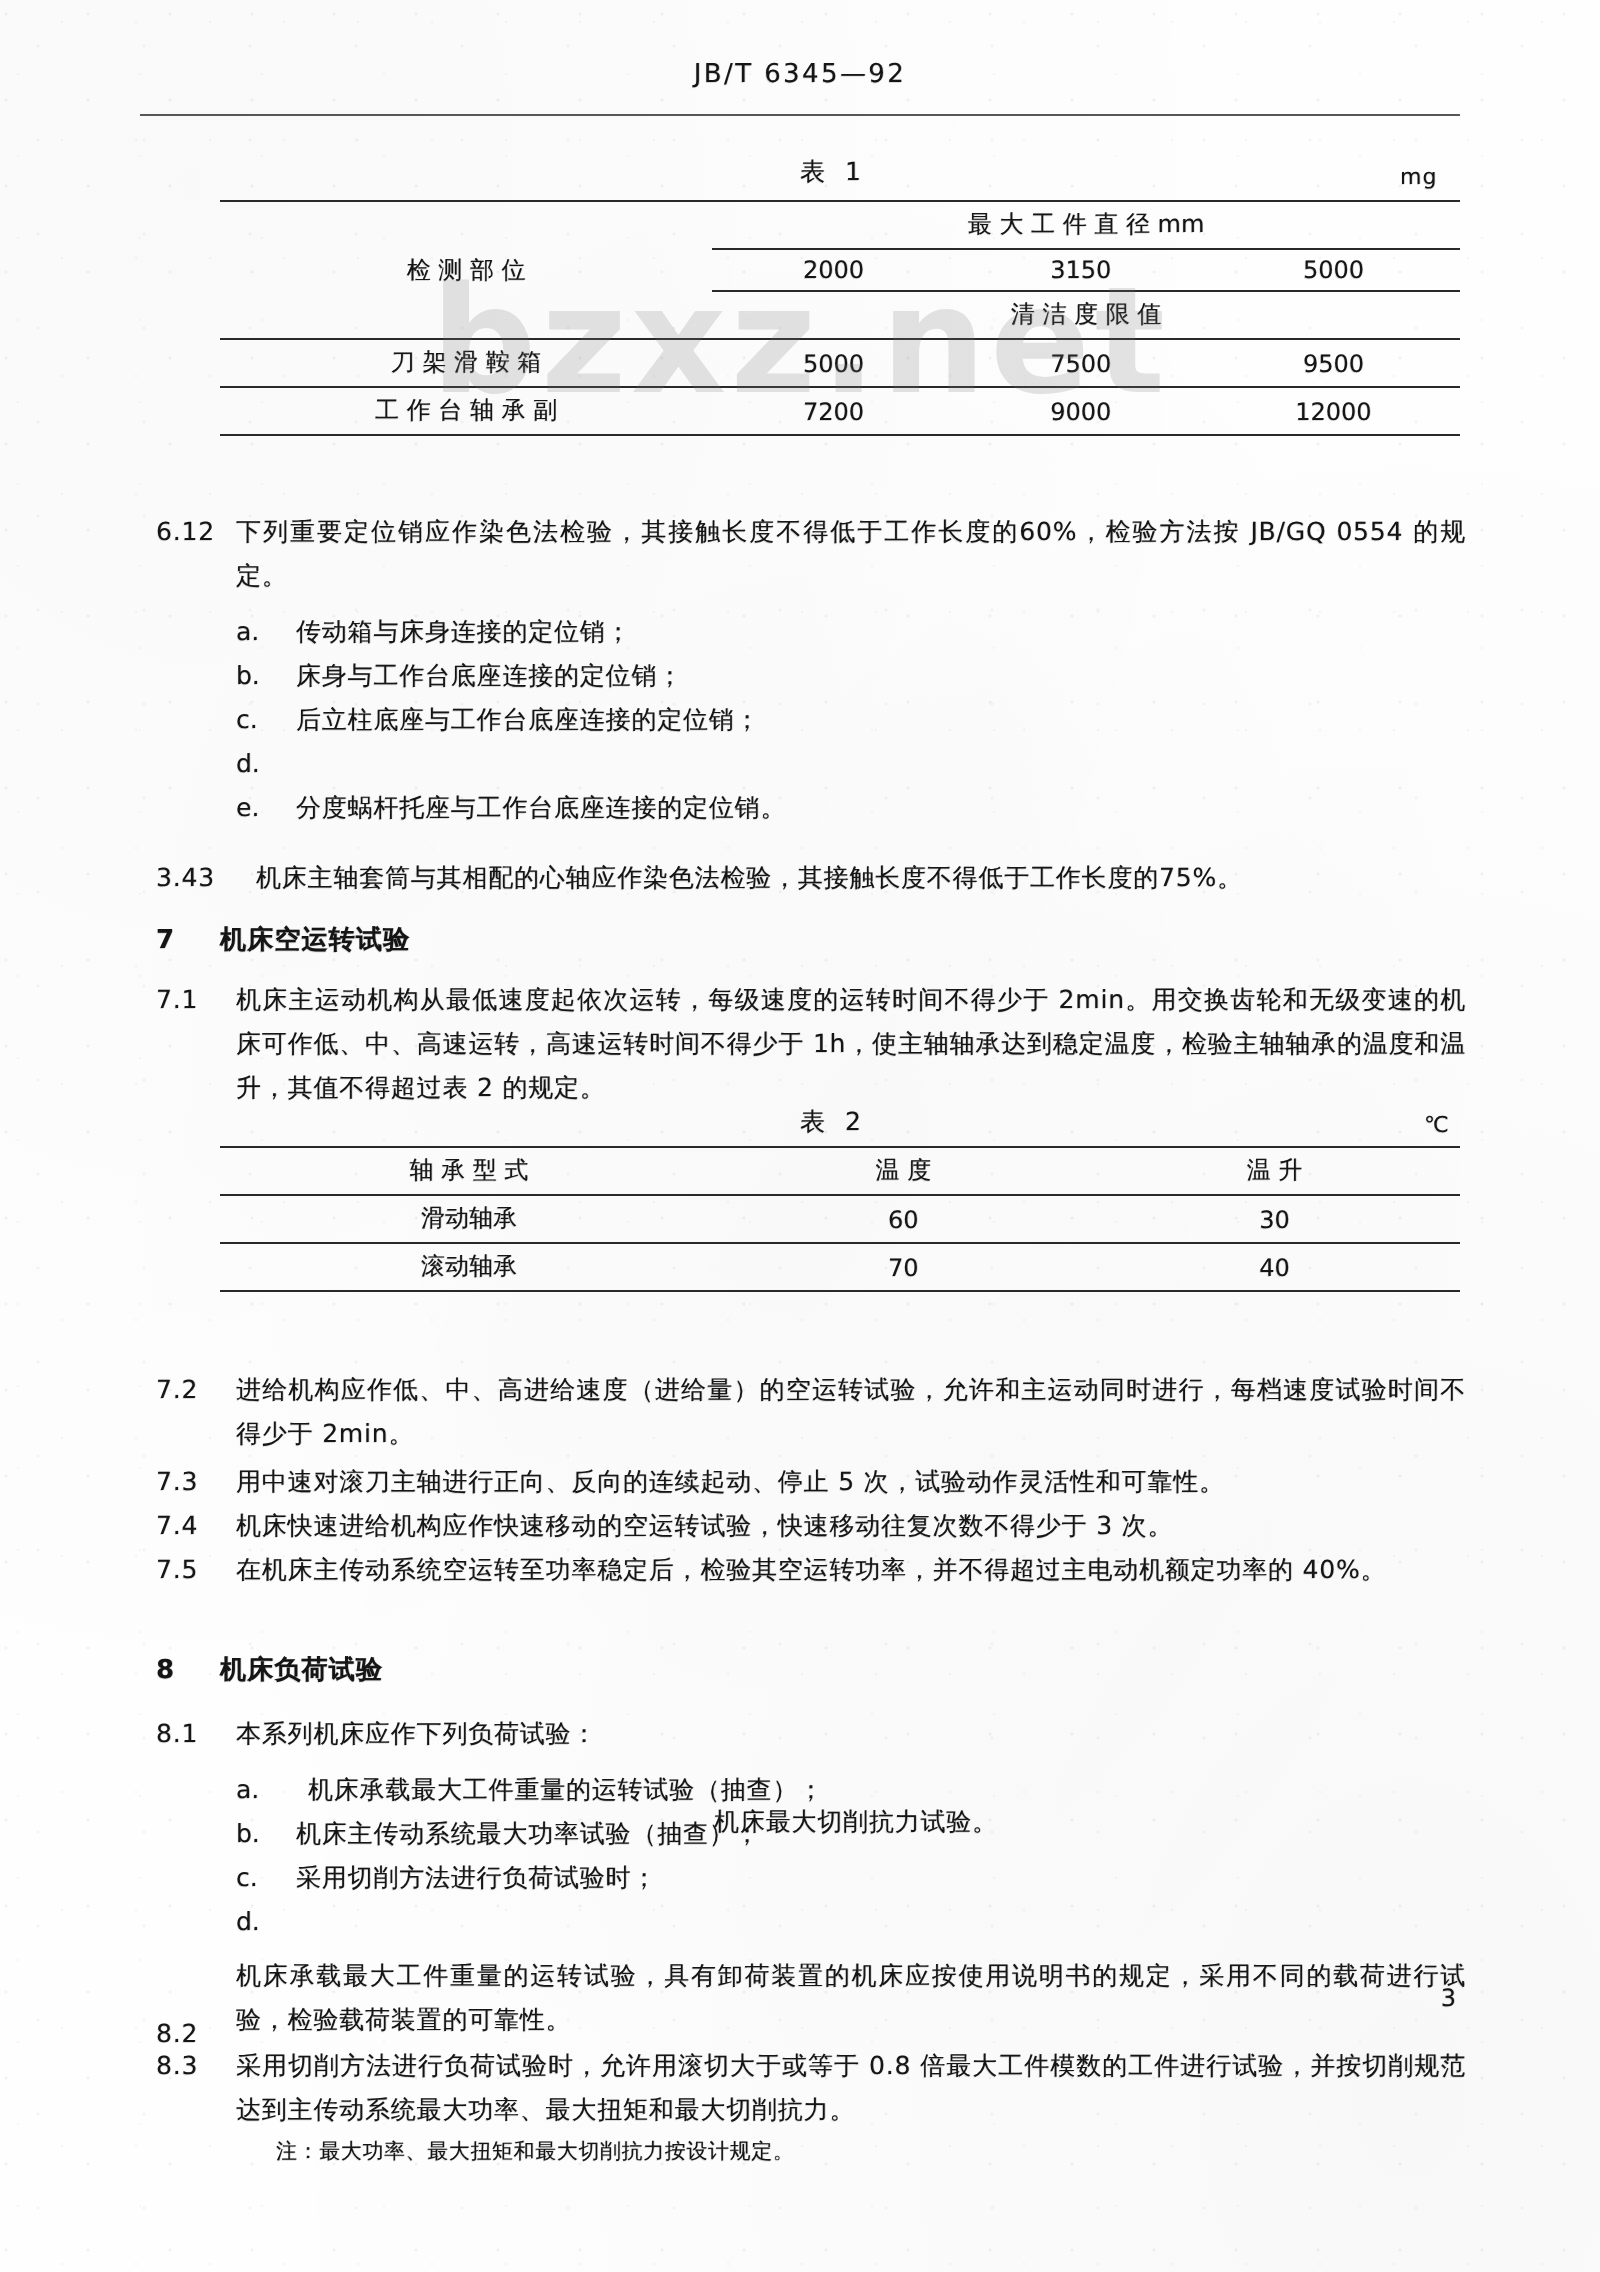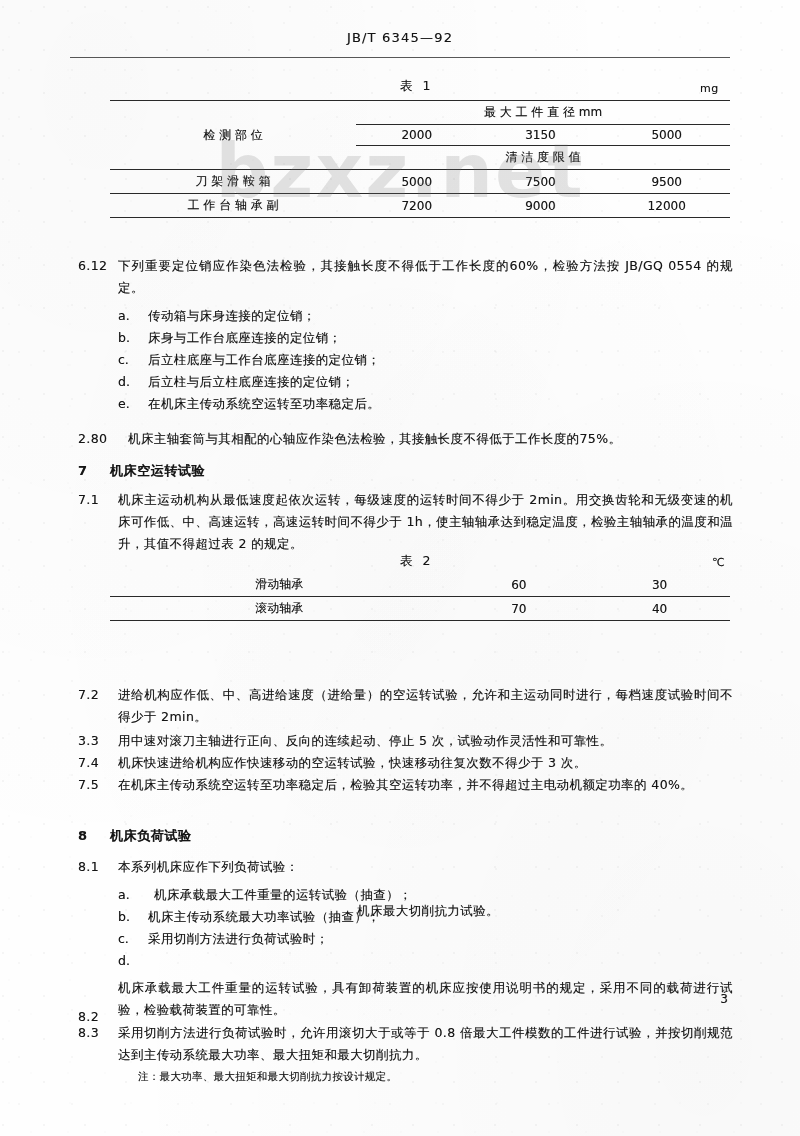--- a/index.html
+++ b/index.html
@@ -219,56 +219,60 @@
     <div class="listmark ink" style="left:118px; top:305px;">a.</div>
     <div class="listitem ink" style="left:148px; top:305px; width:560px;">传动箱与床身连接的定位销；</div>
 
     <div class="listmark ink" style="left:118px; top:327px;">b.</div>
     <div class="listitem ink" style="left:148px; top:327px; width:560px;">床身与工作台底座连接的定位销；</div>
 
     <div class="listmark ink" style="left:118px; top:349px;">c.</div>
     <div class="listitem ink" style="left:148px; top:349px; width:560px;">后立柱底座与工作台底座连接的定位销；</div>
 
     <div class="listmark ink" style="left:118px; top:371px;">d.</div>
-    <div class="listitem ink" style="left:148px; top:371px; width:560px;">后立柱与后立柱底座连接的定位销；</div>
 
     <div class="listmark ink" style="left:118px; top:393px;">e.</div>
-    <div class="listitem ink" style="left:148px; top:393px; width:560px;">在机床主传动系统空运转至功率稳定后。</div>
-
-    <div class="num ink" style="left:78px; top:428px;">2.80</div>
+    <div class="listitem ink" style="left:148px; top:393px; width:560px;">分度蜗杆托座与工作台底座连接的定位销。</div>
+
+    <div class="num ink" style="left:78px; top:428px;">3.43</div>
     <div class="para ink" style="left:128px; top:428px; width:605px;">机床主轴套筒与其相配的心轴应作染色法检验，其接触长度不得低于工作长度的75%。</div>
 
     <div class="heading ink" style="left:78px; top:460px;">7</div>
     <div class="heading ink" style="left:110px; top:460px;">机床空运转试验</div>
 
     <div class="num ink" style="left:78px; top:489px;">7.1</div>
     <div class="para ink" style="left:118px; top:489px; width:615px;">机床主运动机构从最低速度起依次运转，每级速度的运转时间不得少于 2min。用交换齿轮和无级变速的机床可作低、中、高速运转，高速运转时间不得少于 1h，使主轴轴承达到稳定温度，检验主轴轴承的温度和温升，其值不得超过表 2 的规定。</div>
 
     <div class="tbl-caption ink" style="left:400px; top:553px;">表 2</div>
     <div class="tbl-unit ink" style="left:712px; top:556px;">℃</div>
 
     <table class="scan ink" id="table2" style="left:110px; top:573px; width:620px;">
       <tbody>
+          <tr>
+        <td class="bt bb" style="width:250px;">轴 承 型 式</td>
+        <td class="bt bb" style="width:185px;">温 度</td>
+        <td class="bt bb" style="width:185px;">温 升</td>
+      </tr>
       <tr>
         <td class="bb">滑动轴承</td>
         <td class="bb">60</td>
         <td class="bb">30</td>
       </tr>
       <tr>
         <td class="bb">滚动轴承</td>
         <td class="bb">70</td>
         <td class="bb">40</td>
       </tr>
     </tbody>
       </table>
 
     <div class="num ink" style="left:78px; top:684px;">7.2</div>
     <div class="para ink" style="left:118px; top:684px; width:615px;">进给机构应作低、中、高进给速度（进给量）的空运转试验，允许和主运动同时进行，每档速度试验时间不得少于 2min。</div>
 
-    <div class="num ink" style="left:78px; top:730px;">3.3</div>
+    <div class="num ink" style="left:78px; top:730px;">7.3</div>
     <div class="para ink" style="left:118px; top:730px; width:615px;">用中速对滚刀主轴进行正向、反向的连续起动、停止 5 次，试验动作灵活性和可靠性。</div>
 
     <div class="num ink" style="left:78px; top:752px;">7.4</div>
     <div class="para ink" style="left:118px; top:752px; width:615px;">机床快速进给机构应作快速移动的空运转试验，快速移动往复次数不得少于 3 次。</div>
 
     <div class="num ink" style="left:78px; top:774px;text-align:center;">7.5</div>
     <div class="para ink" style="left:118px; top:774px; width:615px;">在机床主传动系统空运转至功率稳定后，检验其空运转功率，并不得超过主电动机额定功率的 40%。</div>
 
     <div class="heading ink" style="left:78px; top:825px;">8</div>
     <div class="heading ink" style="left:110px; top:825px;">机床负荷试验</div>

